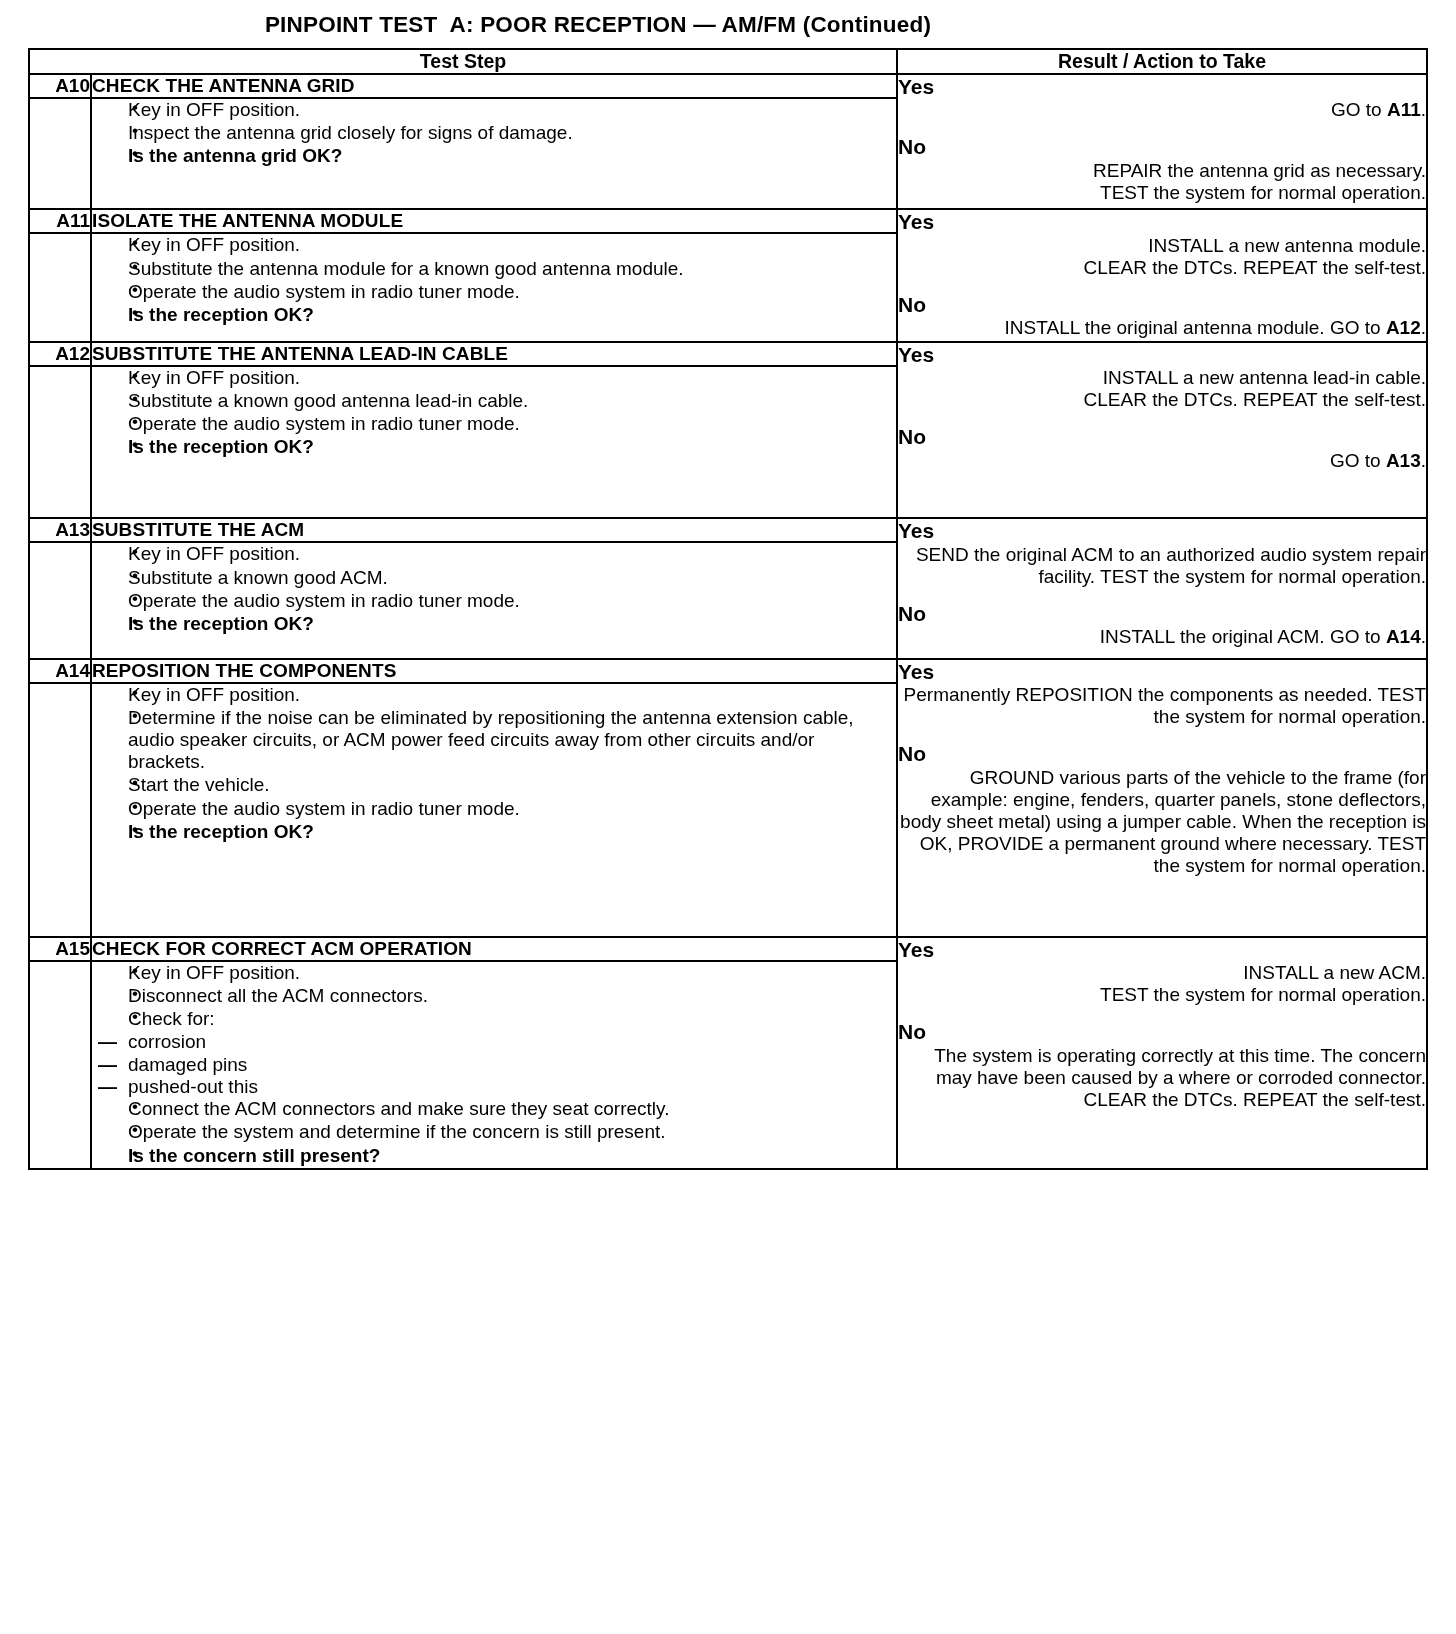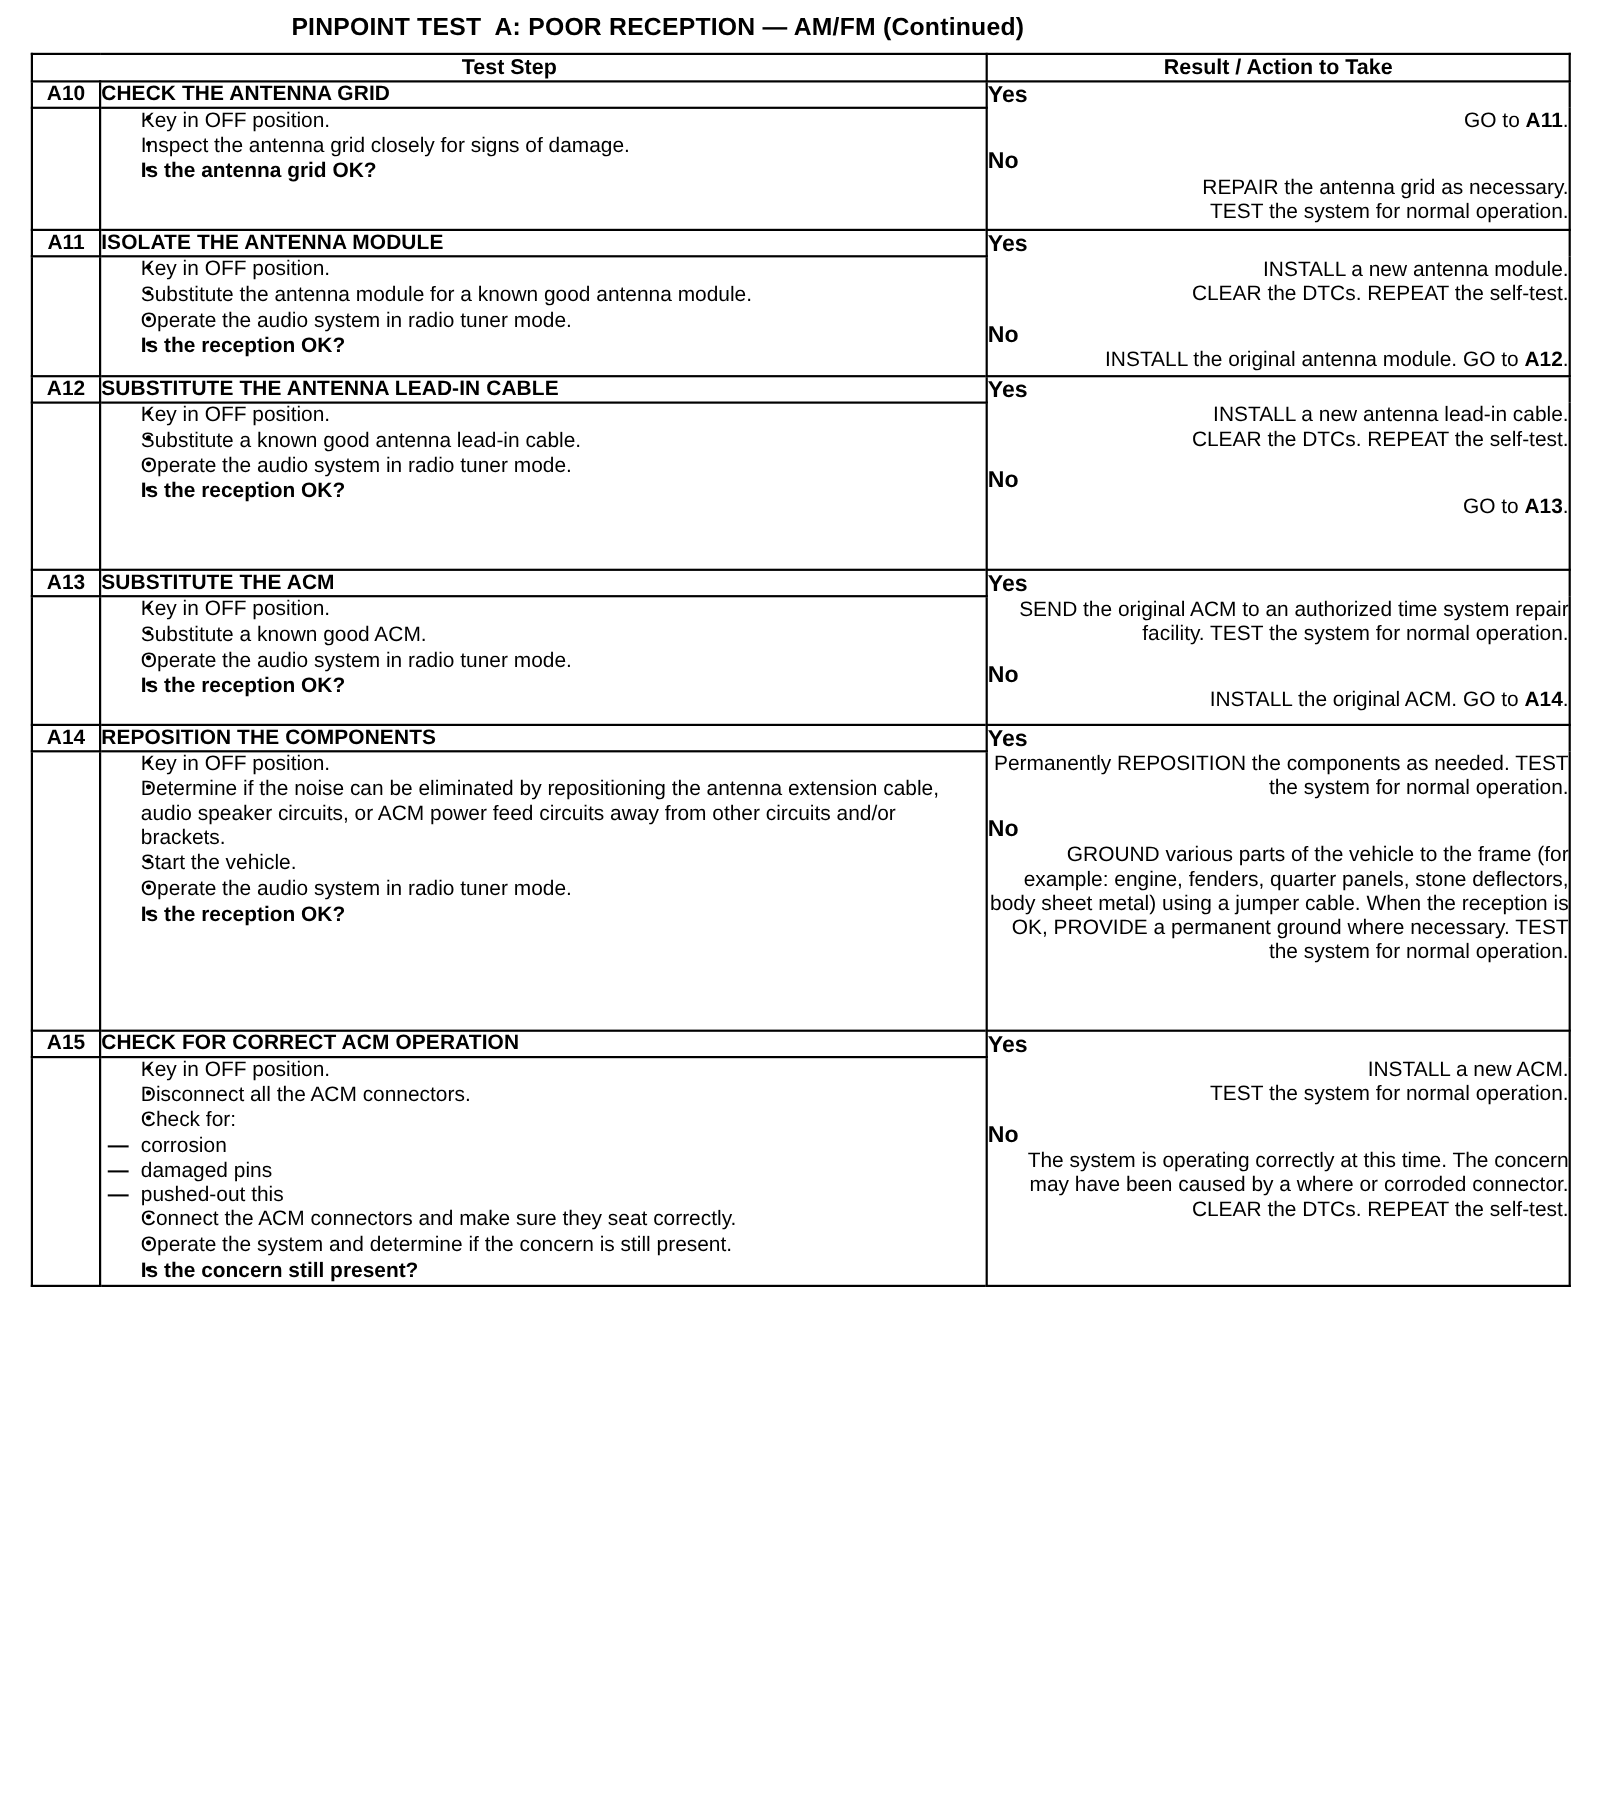--- a/index.html
+++ b/index.html
@@ -45,21 +45,21 @@
   thead th {
     text-align: center;
     font-size: 19.5px;
     font-weight: bold;
     padding: 6px 0 7px 0;
   }
   .hdr-step { border-right: 2px solid #000; }
 
   
   .stepid {
-    text-align: center;
+    text-align: right;
     font-size: 19px;
     font-weight: bold;
     padding: 7px 0 4px 0;
     border-bottom: 2px solid #000;
     border-right: 2px solid #000;
   }
   .stepid-blank {
     border-right: 2px solid #000;
     border-bottom: 0;
   }
@@ -224,21 +224,21 @@
           </ul>
           <div style="height:58px"></div>
         </td>
       </tr>
 
       <tr>
         <td class="stepid">A13</td>
         <td class="steptitle">SUBSTITUTE THE ACM</td>
         <td rowspan="2" class="result">
           <span class="lbl">Yes</span>
-          <span class="txt">SEND the original ACM to an authorized time system repair facility. TEST the system for normal operation.</span>
+          <span class="txt">SEND the original ACM to an authorized audio system repair facility. TEST the system for normal operation.</span>
           <span class="lbl">No</span>
           <span class="txt">INSTALL the original ACM. GO to <b>A14</b>.</span>
         </td>
       </tr>
       <tr>
         <td class="stepid-blank"></td>
         <td class="stepbody">
           <ul class="bullets">
             <li>Key in OFF position.</li>
             <li>Substitute a known good ACM.</li>

